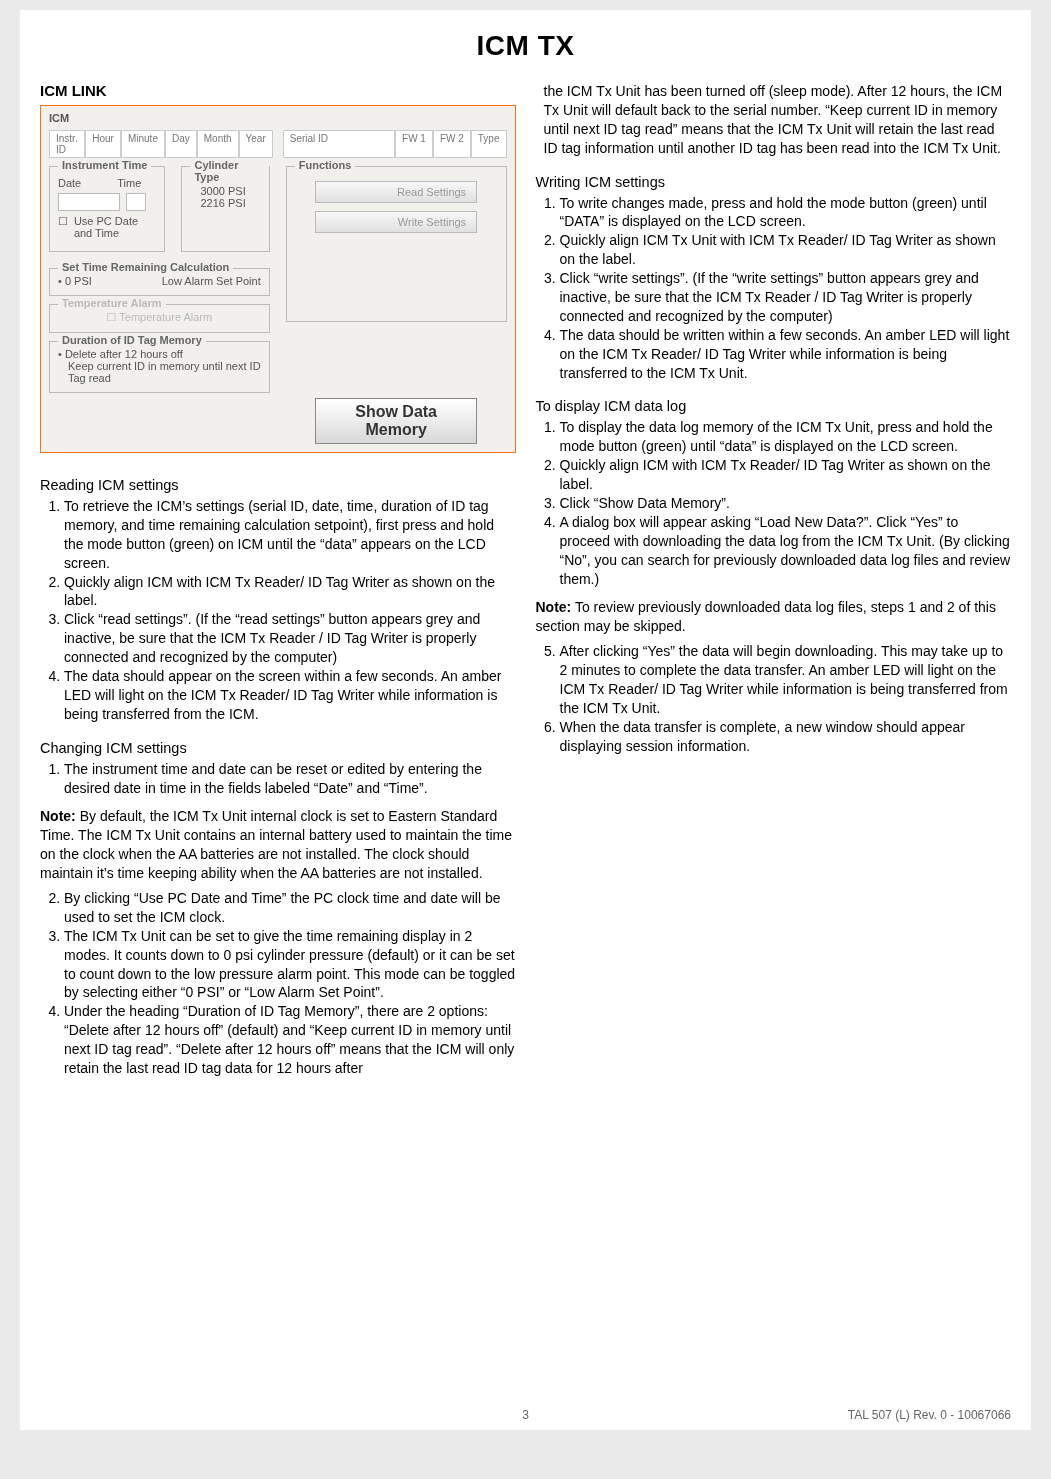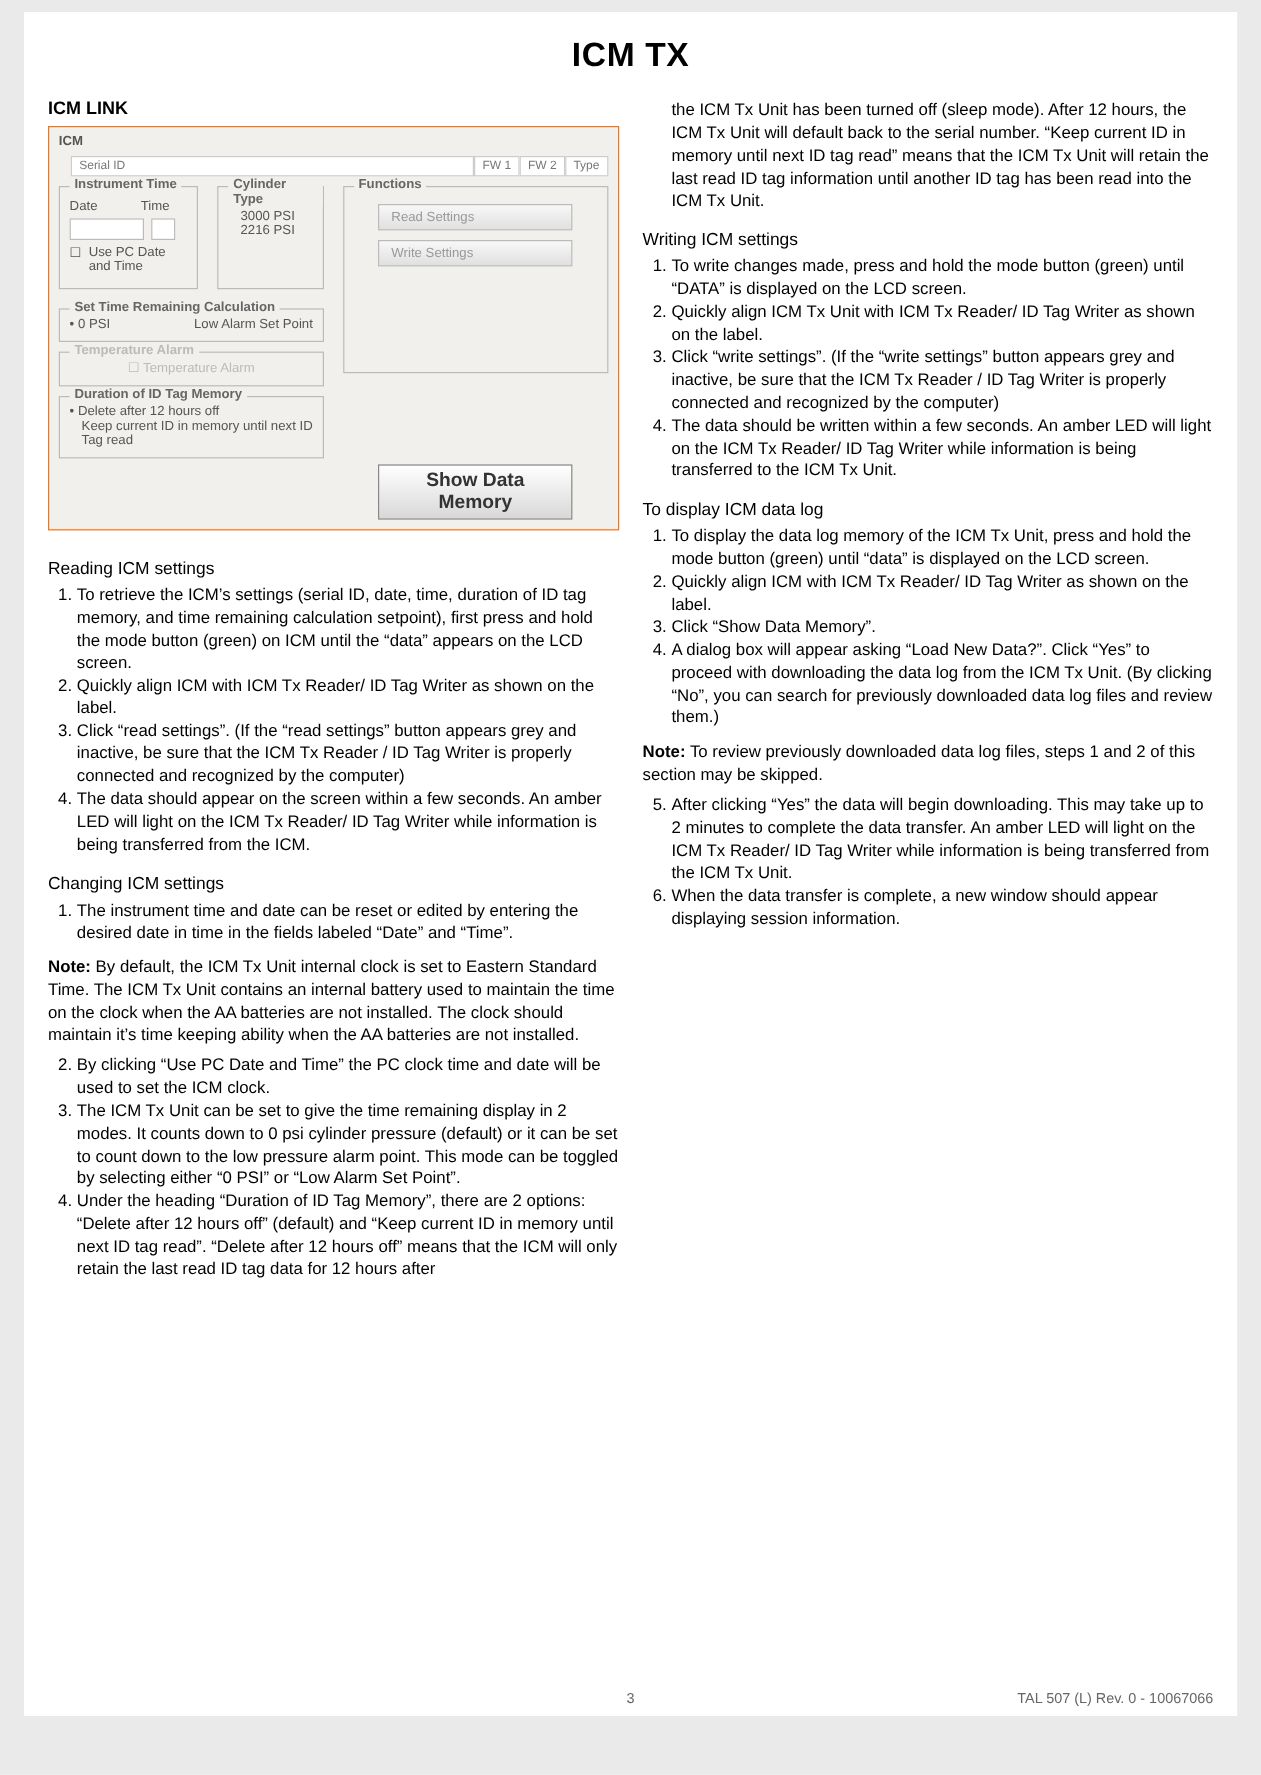--- a/index.html
+++ b/index.html
@@ -95,21 +95,21 @@
   .dlg-body {
     display: flex;
     gap: 0;
   }
   .dlg-left, .dlg-right { flex:1; }
   .btn-soft {
     display: block;
     border: 1px solid #bbb;
     background: linear-gradient(#f8f8f8,#e0e0e0);
     color: #999;
-    text-align: left;
+    text-align: right;
     padding: 4px 10px;
     margin: 8px auto;
     width: 140px;
     font-size: 11px;
   }
   .btn-active {
     display: block;
     border: 1px solid #888;
     background: linear-gradient(#ffffff,#d8d8d8);
     color: #333;
@@ -146,20 +146,28 @@
   <h1 class="main-title">ICM TX</h1>
 
   <div class="cols">
 
     <div class="col">
       <p class="section-heading">ICM LINK</p>
 
       <div class="dlg">
         <div style="padding:6px 8px 0 8px;"><b>ICM</b></div>
         <div class="row-header" style="margin-top:4px;">
+          <div style="display:flex; flex:1; gap:0;">
+            <div class="cell-h">Instr. ID</div>
+            <div class="cell-h">Hour</div>
+            <div class="cell-h">Minute</div>
+            <div class="cell-h">Day</div>
+            <div class="cell-h">Month</div>
+            <div class="cell-h">Year</div>
+          </div>
           <div style="display:flex; flex:1; gap:0; margin-left:10px;">
             <div class="cell-h" style="flex:2">Serial ID</div>
             <div class="cell-h">FW 1</div>
             <div class="cell-h">FW 2</div>
             <div class="cell-h">Type</div>
           </div>
         </div>
 
         <div class="dlg-body">
           <div class="dlg-left">
@@ -228,21 +236,21 @@
       <p class="body"><b class="run">Note:</b><span> By default, the ICM Tx Unit internal clock is set to Eastern Standard Time.  The ICM Tx Unit contains an internal battery used to maintain the time on the clock when the AA batteries are not installed.  The clock should maintain it’s time keeping ability when the AA batteries are not installed.</span></p>
 
       <ol class="steps" start="2">
         <li>By clicking “Use PC Date and Time” the PC clock time and date will be used to set the ICM clock.</li>
         <li>The ICM Tx Unit can be set to give the time remaining display in 2 modes.  It counts down to 0 psi cylinder pressure (default) or it can be set to count down to the low pressure alarm point.  This mode can be toggled by selecting either “0 PSI” or “Low Alarm Set Point”.</li>
         <li>Under the heading “Duration of ID Tag Memory”, there are 2 options:  “Delete after 12 hours off” (default) and “Keep current ID in memory until next ID tag read”.  “Delete after 12 hours off” means that the ICM will only retain the last read ID tag data for 12 hours after</li>
       </ol>
     </div>
 
     <div class="col">
-      <p class="body" style="margin-left:24px; margin-top:0;">the ICM Tx Unit has been turned off (sleep mode).  After 12 hours, the ICM Tx Unit will default back to the serial number.  “Keep current ID in memory until next ID tag read” means that the ICM Tx Unit will retain the last read ID tag information until another ID tag has been read into the ICM Tx Unit.</p>
+      <p class="body" style="margin-left:8px; margin-top:0;">the ICM Tx Unit has been turned off (sleep mode).  After 12 hours, the ICM Tx Unit will default back to the serial number.  “Keep current ID in memory until next ID tag read” means that the ICM Tx Unit will retain the last read ID tag information until another ID tag has been read into the ICM Tx Unit.</p>
 
       <p class="subhead">Writing ICM settings</p>
       <ol class="steps">
         <li>To write changes made, press and hold the mode button (green) until “DATA” is displayed on the LCD screen.</li>
         <li>Quickly align ICM Tx Unit with ICM Tx Reader/ ID Tag Writer as shown on the label.</li>
         <li>Click “write settings”.  (If the “write settings” button appears grey and inactive, be sure that the ICM Tx Reader / ID Tag Writer is properly connected and recognized by the computer)</li>
         <li>The data should be written within a few seconds.  An amber LED will light on the ICM Tx Reader/ ID Tag Writer while information is being transferred to the ICM Tx Unit.</li>
       </ol>
 
       <p class="subhead">To display ICM data log</p>

